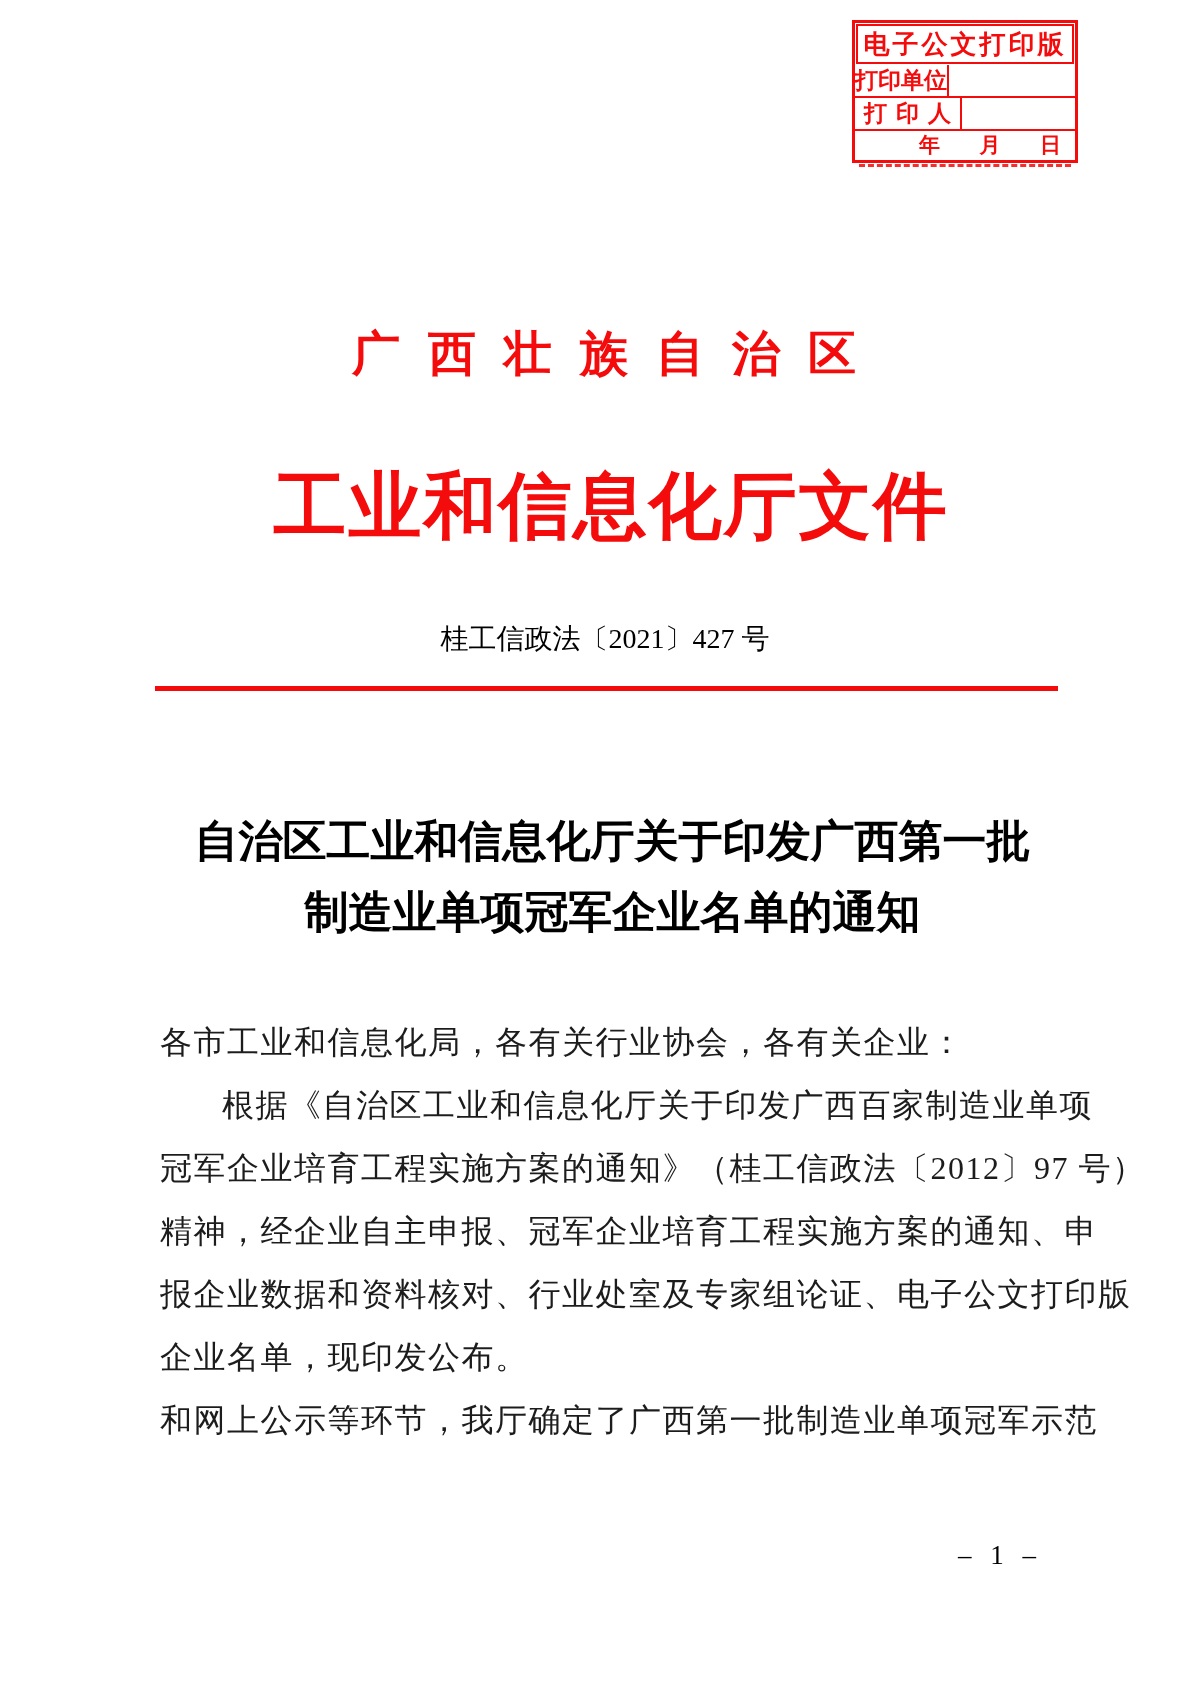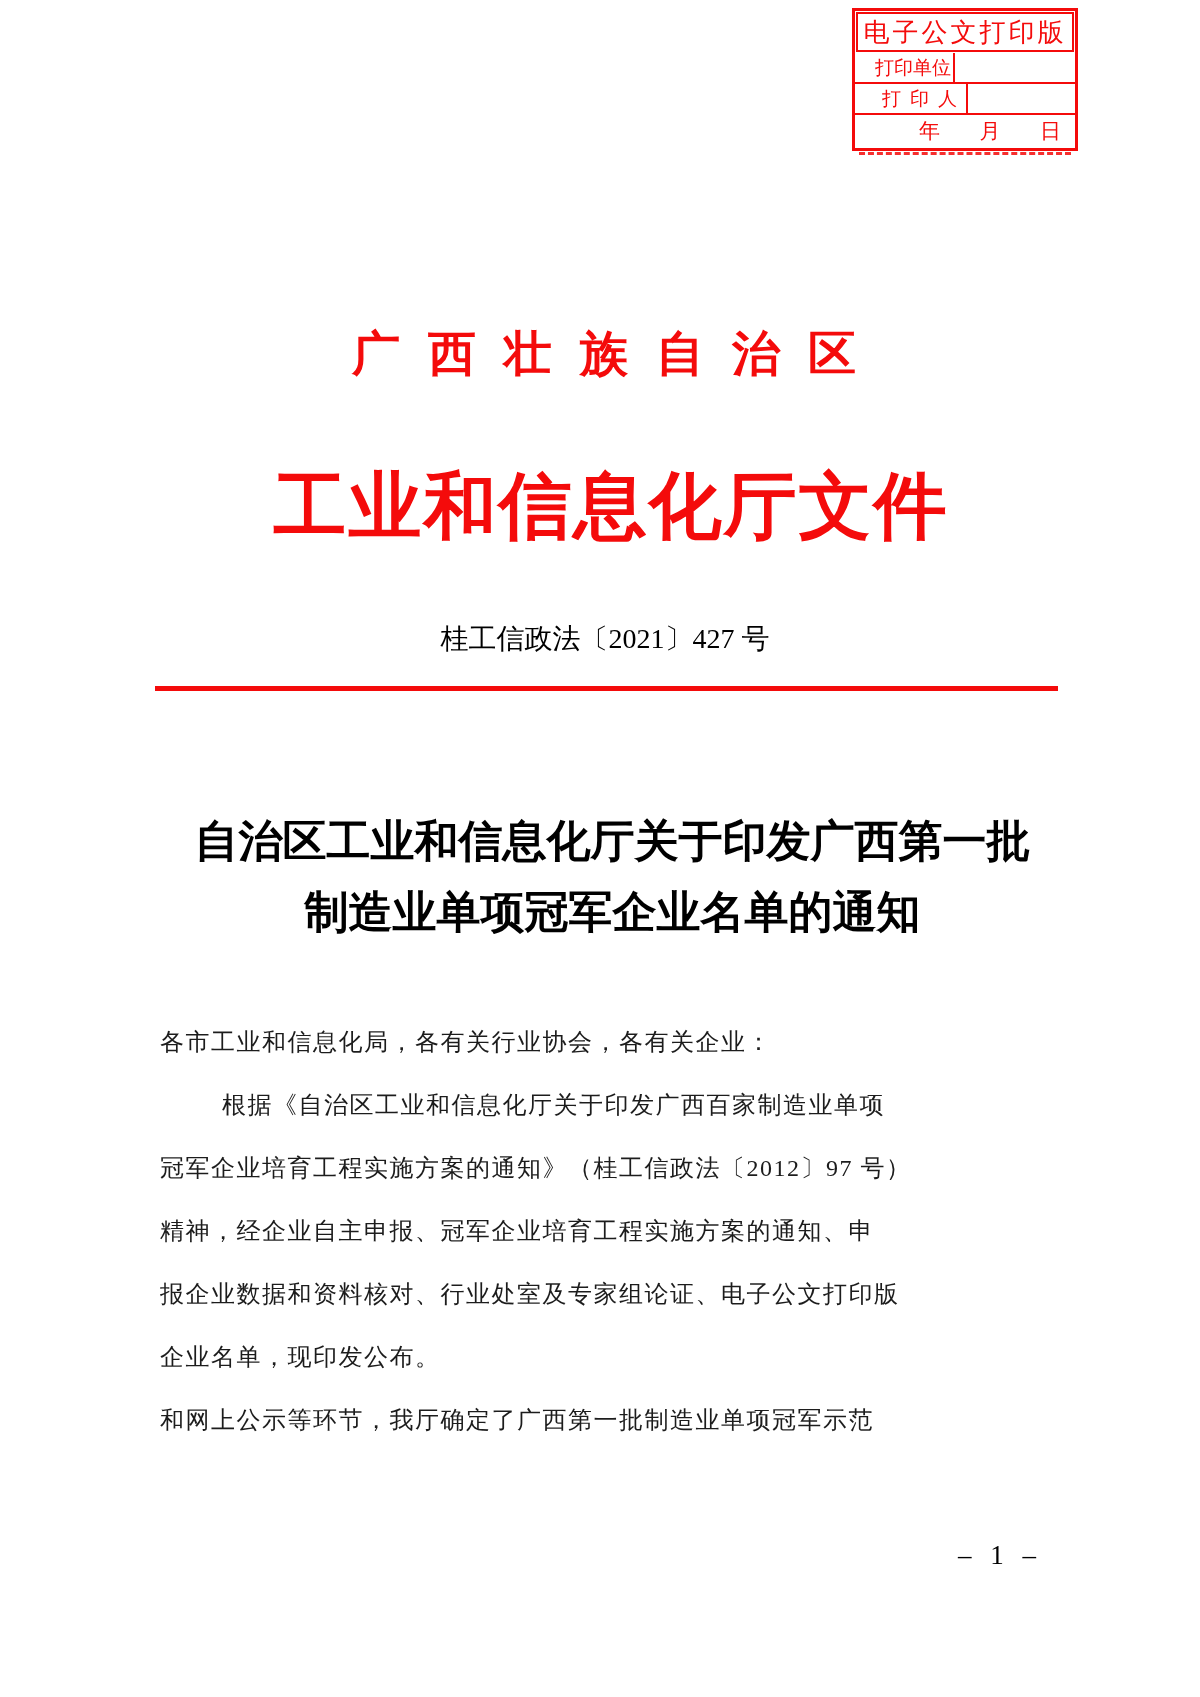--- a/index.html
+++ b/index.html
@@ -15,47 +15,47 @@
     margin: 0 auto;
     background: #ffffff;
     font-family: "Liberation Serif", "DejaVu Serif", serif;
     color: var(--text-black);
     overflow: hidden;
   }
 
   
   .print-box {
     position: absolute;
-    left: 852px; top: 8px;
+    left: 852px; top: 20px;
     width: 226px; height: 143px;
     border: 3px solid var(--accent-red);
     display: flex; flex-direction: column;
     color: var(--accent-red);
-    font-weight: normal;
+    font-weight: bold;
   }
   .print-box::after {
     content: "";
     position: absolute;
     left: 4px; right: 4px; bottom: -7px;
     border-bottom: 3px dashed var(--accent-red);
     opacity: .85;
   }
   .pb-title {
     flex: 0 0 40px;
     margin: 1px;
     border: 2px solid var(--accent-red);
     display: flex; align-items: center; justify-content: center;
     font-size: 26px; letter-spacing: 3px; white-space: nowrap;
   }
   .pb-row { flex: 0 0 31px; display: flex; border-bottom: 2px solid var(--accent-red); }
   .pb-label {
     flex: 0 0 82px;
     border-right: 2px solid var(--accent-red);
     display: flex; align-items: center; justify-content: center;
-    font-size: 19px; white-space: nowrap; margin-left: 18px;
+    font-size: 23px; white-space: nowrap;
   }
   .pb-label.spaced { letter-spacing: 9px; text-indent: 9px; }
   .pb-field { flex: 1; }
   .pb-date {
     flex: 1;
     display: flex; align-items: center; justify-content: space-between;
     padding: 0 14px 2px 64px;
     font-size: 21px;
   }
 
@@ -102,21 +102,21 @@
     font-size: 44px; font-weight: bold;
     line-height: 71px;
     white-space: nowrap;
   }
 
   
   .doc-body {
     position: absolute;
     left: 160px; top: 1011px;
     width: 895px;
-    font-size: 24px;
+    font-size: 32px;
     line-height: 63px;
     letter-spacing: 1.5px;
     color: var(--text-black);
     white-space: nowrap;
   }
   .doc-body .indent { text-indent: 62px; }
 
   
   .page-number {
     position: absolute;

